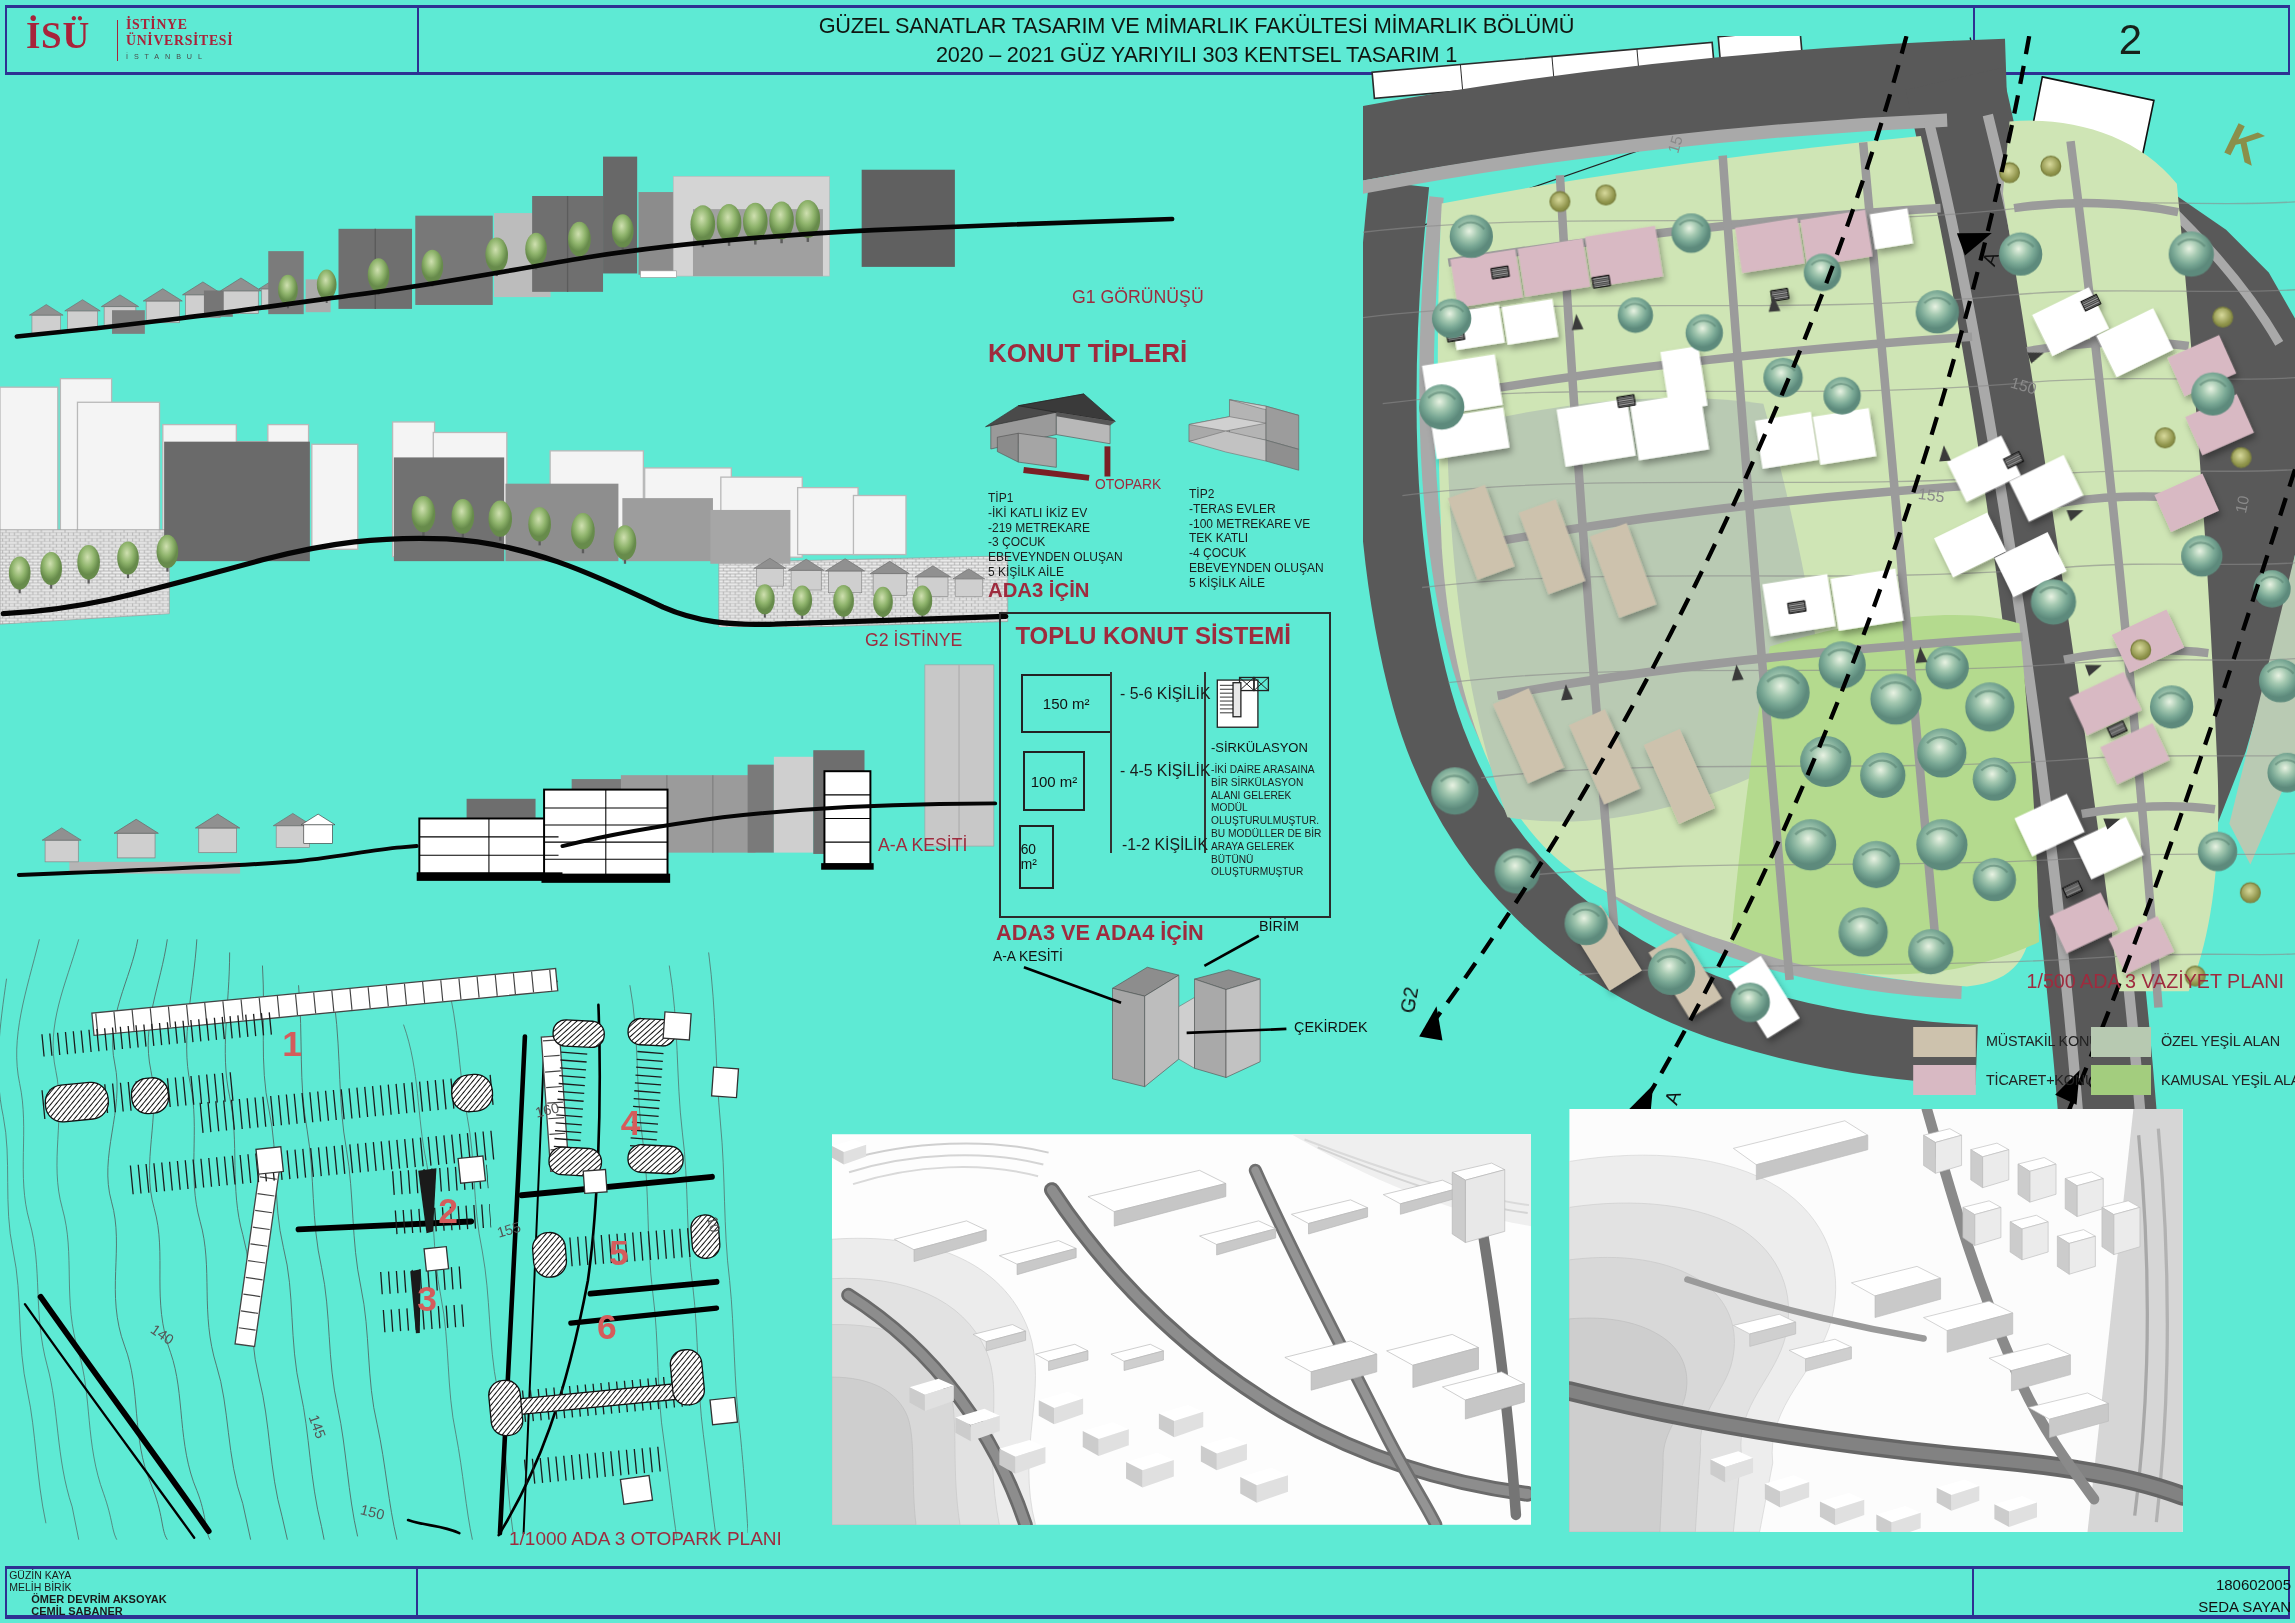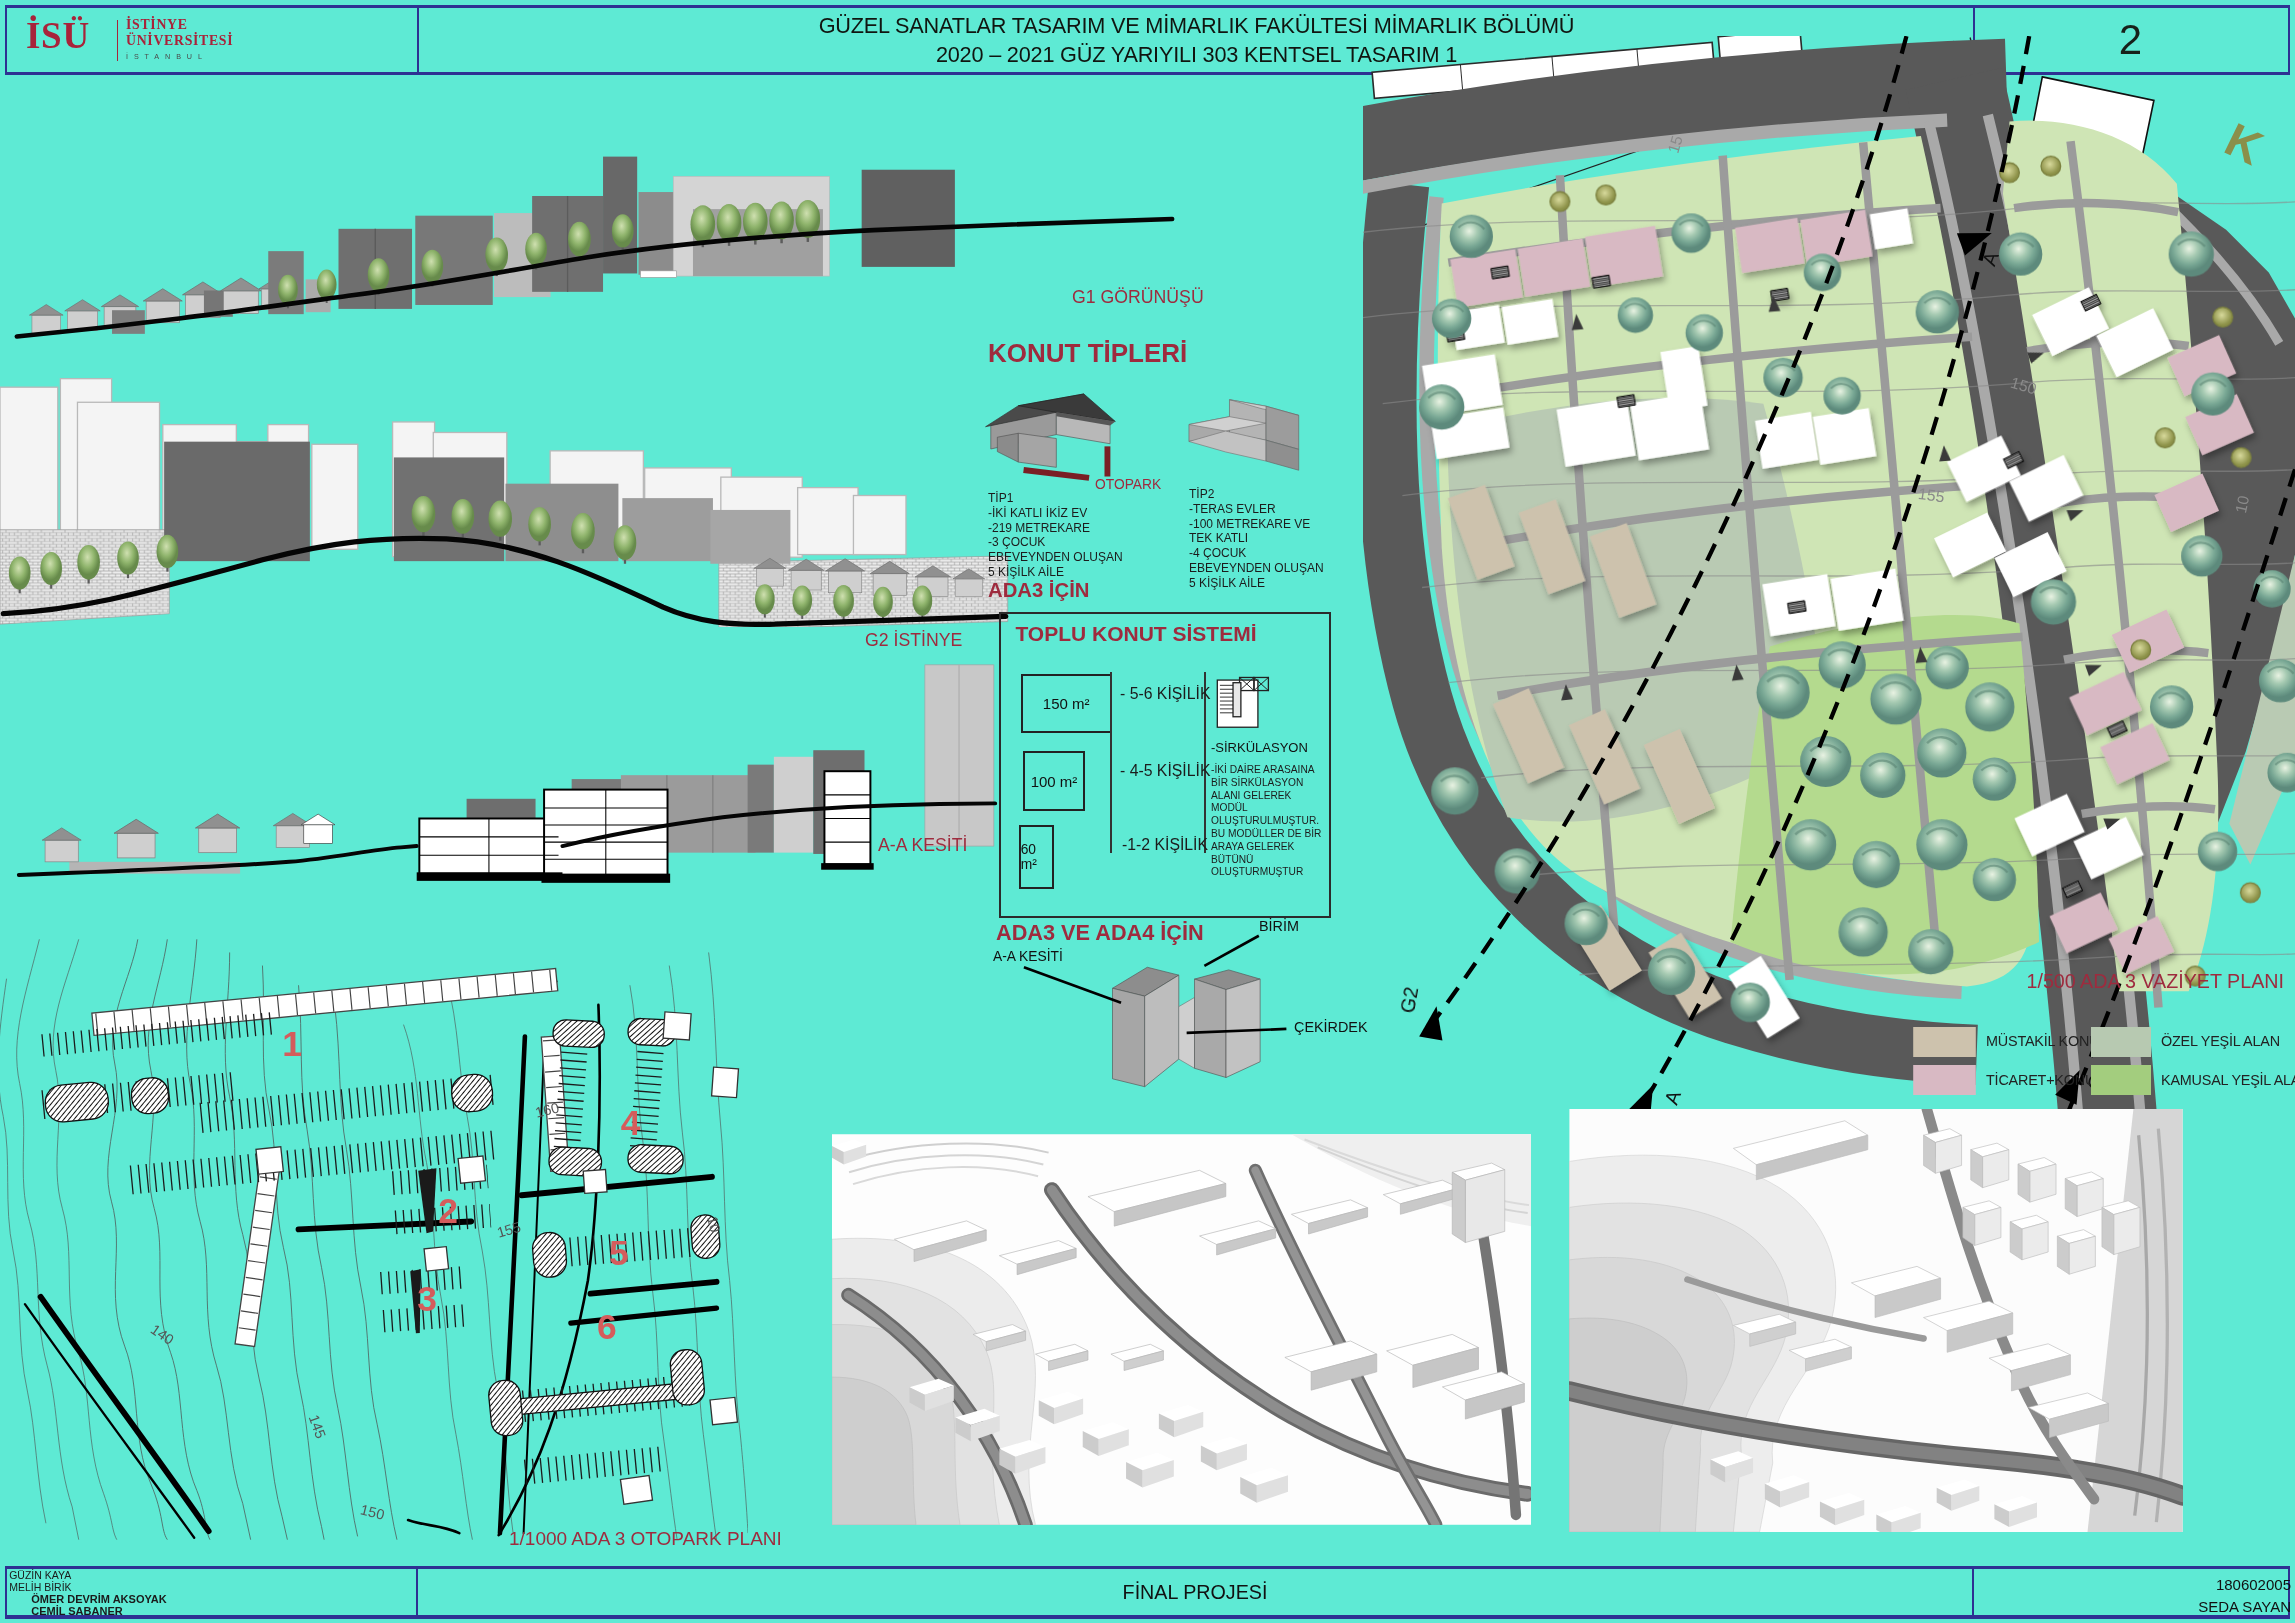--- a/index.html
+++ b/index.html
@@ -260,21 +260,21 @@
     <div>TİP2</div>
     <div>-TERAS EVLER</div>
     <div>-100 METREKARE VE</div>
     <div>TEK KATLI</div>
     <div>-4 ÇOCUK</div>
     <div>EBEVEYNDEN OLUŞAN</div>
     <div>5 KİŞİLK AİLE</div>
   </div>
 
   <div class="abs box-border" style="left:999px;top:612px;width:328px;height:302px;">
-    <div class="abs lbl h-red" style="left:14.4px;top:7.9px;font-size:21px;">TOPLU KONUT SİSTEMİ</div>
+    <div class="abs lbl h-red" style="left:14.4px;top:7.9px;font-size:24px;">TOPLU KONUT SİSTEMİ</div>
     <div class="abs" style="left:19.7px;top:60px;width:87px;height:55px;border:2px solid #222;display:flex;align-items:center;justify-content:center;font-size:15px;">150 m²</div>
     <div class="abs" style="left:22px;top:137px;width:58px;height:56px;border:2px solid #222;display:flex;align-items:center;justify-content:center;font-size:15px;">100 m²</div>
     <div class="abs" style="left:17.7px;top:211px;width:31.5px;height:60px;border:2px solid #222;display:flex;align-items:center;justify-content:center;font-size:13.8px;">60 m²</div>
     <div class="abs" style="left:109px;top:58px;width:1.6px;height:181px;background:#333;"></div>
     <div class="abs" style="left:203px;top:58px;width:1.6px;height:181px;background:#333;"></div>
     <div class="abs lbl capacity" style="left:119px;top:71px;">- 5-6 KİŞİLİK</div>
     <div class="abs lbl capacity" style="left:119px;top:148px;">- 4-5 KİŞİLİK</div>
     <div class="abs lbl capacity" style="left:121px;top:222px;">-1-2 KİŞİLİK</div>
     <svg class="abs" style="left:215px;top:62px" width="55" height="54" viewBox="0 0 84 82">
       <rect x="2" y="6" width="62" height="72" fill="#fff" stroke="#222" stroke-width="2"></rect>
@@ -852,20 +852,19 @@
   <div class="abs navline" style="left:416px;top:1566px;width:2px;height:53px"></div>
   <div class="abs navline" style="left:1972px;top:1566px;width:2px;height:53px"></div>
   <div class="abs navline" style="left:2288px;top:1566px;width:2px;height:53px"></div>
 
   <div class="abs ftr-names" style="left:9.2px;top:1569px;">
     <div>GÜZİN KAYA</div>
     <div>MELİH BİRİK</div>
     <div class="bold">ÖMER DEVRİM AKSOYAK</div>
     <div class="bold">CEMİL SABANER</div>
   </div>
-  <div class="abs lbl" style="left:418px;top:1581px;width:1554px;text-align:center;font-size:19.7px;">FİNAL PROJESİ</div>
   <div class="abs" style="left:2028px;top:1574px;width:263px;text-align:right;font-size:15px;line-height:21.7px;">
     <div>180602005</div>
     <div>SEDA SAYAN</div>
   </div>
 
 </div>
 
 
 </body></html>

